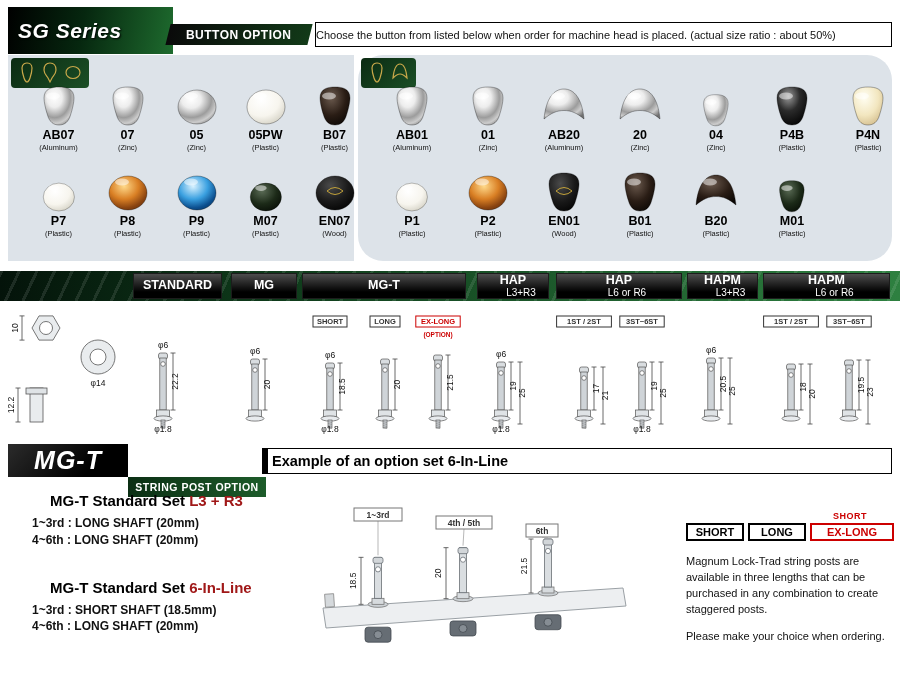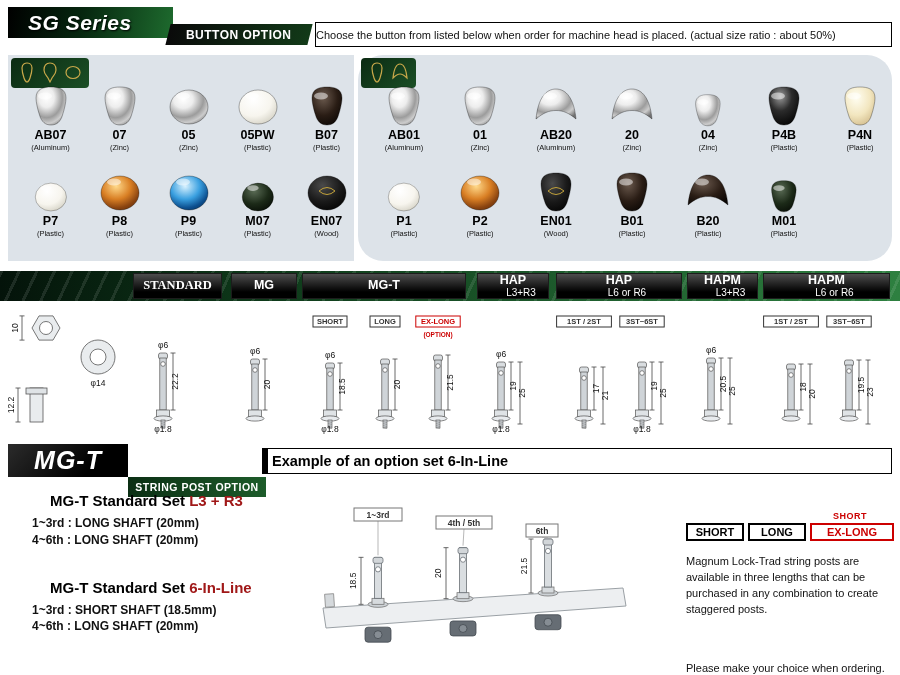--- a/index.html
+++ b/index.html
@@ -1,38 +1,38 @@
 <!DOCTYPE html>
 <html><head>
 <meta charset="utf-8">
 <style>
   * { margin:0; padding:0; box-sizing:border-box; }
   html,body { width:900px; height:675px; background:#fff; font-family:"Liberation Sans",sans-serif; }
   .page { position:relative; width:900px; height:675px; background:#fff; overflow:hidden; }
 
   
-  .hdr-sg { position:absolute; left:8px; top:7px; width:165px; height:31px;
+  .hdr-sg { position:absolute; left:8px; top:7px; width:165px; height:47px;
     background:linear-gradient(100deg,#000 0%,#06270f 45%,#1e6b2e 100%);
-    display:flex; align-items:center; padding-left:20px; }
+    display:flex; align-items:center; padding-left:10px; }
   .hdr-sg-text { color:#fff; font-style:italic; font-weight:bold; font-size:21px; letter-spacing:.5px; text-shadow:1px 1px 2px #000; }
   .hdr-opt { position:absolute; left:168px; top:24px; width:142px; height:21px;
     background:linear-gradient(90deg,#0a0a0a,#123a18); transform:skewX(-14deg);
     display:flex; align-items:center; justify-content:center; }
   .hdr-opt-text { transform:skewX(14deg); color:#fff; font-weight:bold; font-size:12px; letter-spacing:.5px; }
   .hdr-note { position:absolute; left:315px; top:22px; width:577px; height:25px; border:1px solid #000;
     display:flex; align-items:center; padding-left:0; font-size:11px; color:#111; background:#fff; }
 
   
   .panel { position:absolute; top:55px; height:206px; background:#dde3e9; }
   #panel-left { left:8px; width:346px; }
   #panel-right { left:358px; width:534px;border-radius:25px; }
   .panel-icons { position:absolute; left:3px; top:3px; height:30px;
     background:linear-gradient(135deg,#0b2a12,#1b4f26); border-radius:4px;
     display:flex; align-items:center; gap:5px; padding:2px 7px; }
-  .btn-row { position:absolute; left:8px; width:100%; display:flex;align-items:flex-end; }
+  .btn-row { position:absolute; left:16px; width:100%; display:flex;align-items:flex-end; }
   .row0 { top:26px; } .row1 { top:112px; }
   .btn-cell { text-align:center; }
   #panel-left .btn-cell { width:69px; }
   #panel-right .btn-cell { width:76px; }
   .btn-art { height:46px; display:flex; align-items:flex-end; justify-content:center; }
   .btn-name { font-weight:bold; font-size:12.5px; color:#000; margin-top:2px; line-height:1.1; }
   .btn-mat { font-size:7.5px; color:#111; }
 
   
   .spec-bar { position:absolute; left:0; top:271px; width:900px; height:30px;
@@ -63,21 +63,21 @@
   .set-hl { color:#a01818; }
   .set-line { font-size:12px; font-weight:bold; color:#111; margin-left:14px; line-height:1.4; }
   #headstock-svg { position:absolute; left:268px; top:488px; width:405px; height:180px; }
   .opt-label { position:absolute; left:806px; top:511px; width:88px; text-align:center;
     color:#cc0000; font-size:9px; font-weight:bold; letter-spacing:.5px; }
   .shaft-row { position:absolute; left:686px; top:523px; width:208px; display:flex; gap:4px; }
   .shaft-btn { border:2px solid #000; background:#fff; font-weight:bold; font-size:11px;
     text-align:center; padding:1px 0; color:#000; }
   .shaft-btn.red { border-color:#cc0000; color:#cc0000; }
   .mgt-desc { position:absolute; left:686px; top:554px; width:208px; font-size:11px; line-height:1.45; color:#111; }
-  .mgt-note { position:absolute; left:686px; top:630px; width:208px; font-size:11px; color:#111;margin-top:32px; }
+  .mgt-note { position:absolute; left:686px; top:630px; width:208px; font-size:11px; color:#111; }
   .defs-holder { position:absolute; width:0; height:0; }
 </style>
 </head>
 <body>
 
 <div class="page">
 
   <svg class="defs-holder" aria-hidden="true">
     <defs>
       <radialGradient id="g-chrome" cx="35%" cy="28%" r="85%">
@@ -426,21 +426,21 @@
         <circle cx="92" cy="55" r="17" fill="#e9ecee" stroke="#555" stroke-width="0.8"></circle>
         <circle cx="92" cy="55" r="8" fill="#fff" stroke="#555" stroke-width="0.8"></circle>
         <text x="92" y="84" font-size="8.5" fill="#111" text-anchor="middle">φ14</text>
         <rect x="24" y="86" width="13" height="34" fill="#e9ecee" stroke="#555" stroke-width="0.8"></rect>
         <rect x="20" y="86" width="21" height="6" fill="#dfe3e6" stroke="#555" stroke-width="0.8"></rect>
         <line x1="12" y1="86" x2="12" y2="120" stroke="#444" stroke-width="0.8"></line>
         <line x1="9.5" y1="86" x2="14.5" y2="86" stroke="#444" stroke-width="0.8"></line>
         <line x1="9.5" y1="120" x2="14.5" y2="120" stroke="#444" stroke-width="0.8"></line>
         <text x="7.5" y="103" font-size="8.5" fill="#111" text-anchor="middle" transform="rotate(-90 7.5 103)">12.2</text>
       </svg>
-  <div class="spec-hdr" style="left: 133px; width: 89px; font-family: Liberation Serif, serif;">
+  <div class="spec-hdr" style="left: 133px; width: 89px;">
         <div class="sh1">STANDARD</div>
       </div>
       <svg class="spec-svg" viewBox="0 0 89 132" style="left: 133px; width: 89px;">
         <rect x="25.5" y="51" width="9" height="6" rx="2" fill="#d9dde0" stroke="#555" stroke-width="0.7"></rect>
         <rect x="26.8" y="56" width="6.4" height="52" fill="#cfd4d8" stroke="#555" stroke-width="0.7"></rect>
         <circle cx="30" cy="62" r="2.3" fill="#fff" stroke="#555" stroke-width="0.7"></circle>
         <rect x="23.5" y="108" width="13" height="7" fill="#dfe3e6" stroke="#555" stroke-width="0.7"></rect>
         <ellipse cx="30" cy="116.5" rx="9" ry="2.6" fill="#e8ebee" stroke="#555" stroke-width="0.7"></ellipse>
         <rect x="28" y="118" width="4" height="8" fill="#c8ccd0" stroke="#555" stroke-width="0.6"></rect>
         <line x1="28" y1="119.5" x2="32" y2="120.5" stroke="#777" stroke-width="0.5"></line>

